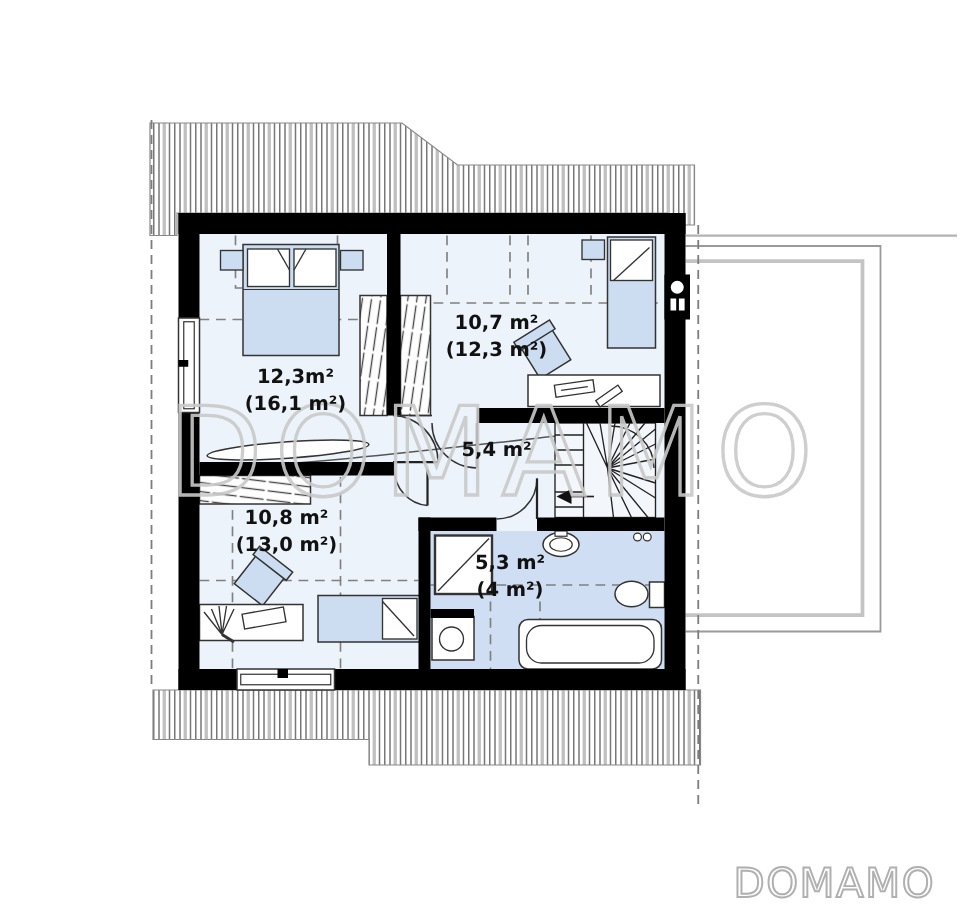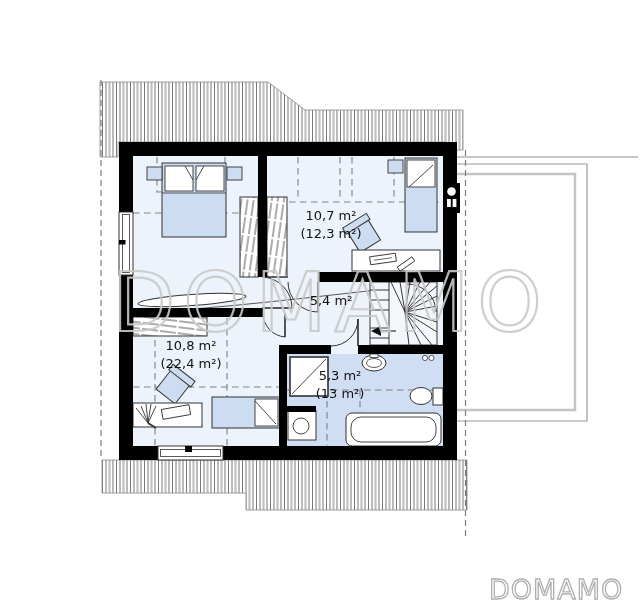--- a/index.html
+++ b/index.html
@@ -1,21 +1,21 @@
 <!DOCTYPE html>
 <html><head>
 <meta charset="utf-8">
 <style>
   * { box-sizing: border-box; }
   html,body { margin:0; padding:0; background:#ffffff; }
   #page { position:relative; width:640px; height:607px; background:#fff;
           font-family:"DejaVu Sans", sans-serif; overflow:hidden; }
   #plan-svg { position:absolute; left:0; top:0; }
   .room-label { position:absolute; transform:translateX(-50%); text-align:center;
-                font-size:13px; font-weight:normal; color:#111; line-height:18px;
+                font-size:13px; font-weight:bold; color:#111; line-height:18px;
                 white-space:nowrap; z-index:30; }
   #watermark { position:absolute; left:112px; top:262px; font-size:82px; line-height:1;
                letter-spacing:8px; font-weight:normal; color:transparent;
                -webkit-text-stroke:2.2px #c9c9c9; opacity:0.9; z-index:20;
                white-space:nowrap; pointer-events:none; }
   #brand-logo { position:absolute; left:489px; top:576px; font-size:27px; line-height:1;
                 letter-spacing:1px; color:#ffffff; -webkit-text-stroke:1.3px #b0b0b0;
                 z-index:30; white-space:nowrap; }
 </style>
 </head>
@@ -217,31 +217,35 @@
     </g>
     <g>
       <path d="M331,346 A27,27 0 0 0 358,319" stroke="#333" stroke-width="1"></path>
       <line x1="358" y1="319" x2="358" y2="346" stroke="#222" stroke-width="1.5"></line>
     </g>
   </g>
 </svg>
 
 <div id="watermark">DOMAMO</div>
 
+<div class="room-label" style="left:197px;top:243px">
+  <div>12,3m²</div>
+  <div>(16,1 m²)</div>
+</div>
 <div class="room-label" style="left:331px;top:207px">
   <div>10,7 m²</div>
   <div>(12,3 m²)</div>
 </div>
 <div class="room-label" style="left:331px;top:292px">
   <div>5,4 m²</div>
 </div>
 <div class="room-label" style="left:191px;top:337px">
   <div>10,8 m²</div>
-  <div>(22,4 m²)</div>
+  <div>(13,0 m²)</div>
 </div>
 <div class="room-label" style="left:340px;top:367px">
   <div>5,3 m²</div>
-  <div>(13 m²)</div>
+  <div>(4 m²)</div>
 </div>
 
 <div id="brand-logo">DOMAMO</div>
 
 </div>
 
 </body></html>

